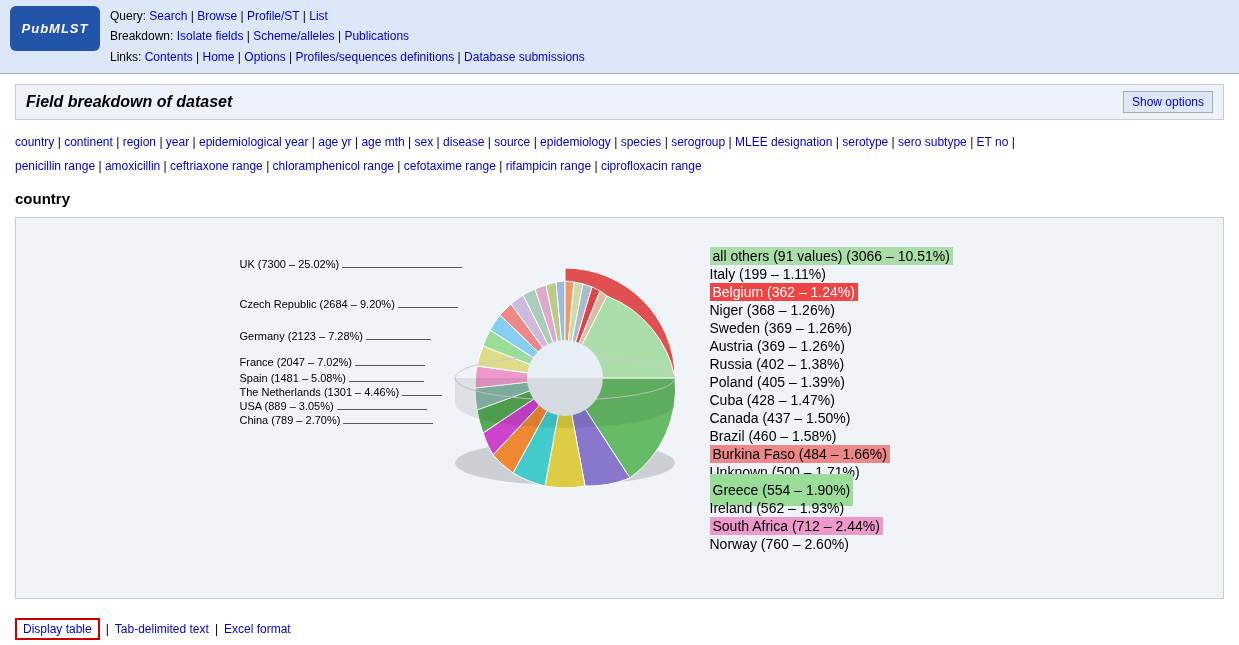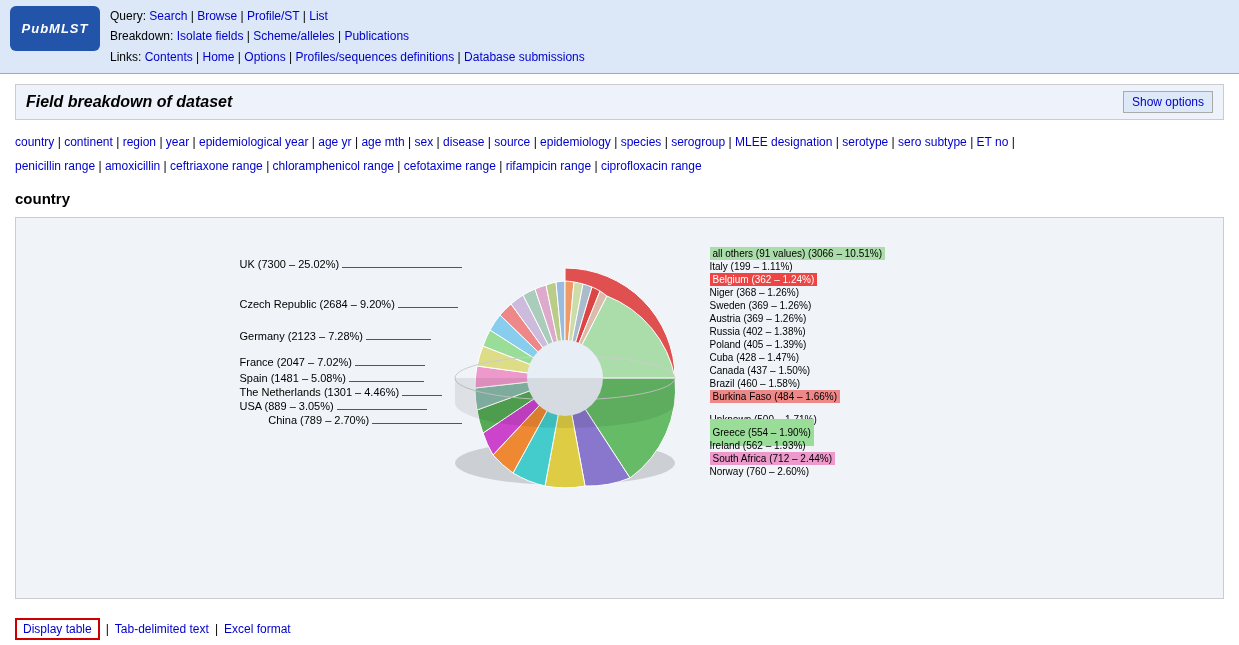--- a/index.html
+++ b/index.html
@@ -199,21 +199,21 @@
         </div>
         <div style="margin-bottom:2px; white-space:nowrap;">
           <span style="color:#000;">Spain (1481 – 5.08%)</span> <span style="display:inline-block; border-bottom:1px solid #555; width:75px;"></span>
         </div>
         <div style="margin-bottom:2px; white-space:nowrap;">
           <span style="color:#000;">The Netherlands (1301 – 4.46%)</span> <span style="display:inline-block; border-bottom:1px solid #555; width:40px;"></span>
         </div>
         <div style="margin-bottom:2px; white-space:nowrap;">
           <span style="color:#000;">USA (889 – 3.05%)</span> <span style="display:inline-block; border-bottom:1px solid #555; width:90px;"></span>
         </div>
-        <div style="margin-bottom:2px; white-space:nowrap;text-align:right;">
+        <div style="margin-bottom:2px; white-space:nowrap;">
           <span style="color:#000;">China (789 – 2.70%)</span> <span style="display:inline-block; border-bottom:1px solid #555; width:90px;"></span>
         </div>
       </div>
 
       <svg width="260" height="300" style="position:absolute; left:195px; top:10px;">
 
         <ellipse cx="130" cy="215" rx="110" ry="22" fill="rgba(0,0,0,0.15)"></ellipse>
 
         <path d="M130,130 L130,20 A110,110 0 0,1 240,130 Z" fill="#e05050" stroke="#fff" stroke-width="1"></path>
 
@@ -267,37 +267,37 @@
 
         <ellipse cx="130" cy="130" rx="110" ry="22" fill="none" stroke="#ccc" stroke-width="1"></ellipse>
 
         <circle cx="130" cy="130" r="38" fill="#e8eef5"></circle>
 
         <rect x="20" y="130" width="220" height="30" fill="none"></rect>
 
         <path d="M20,130 L20,155 A110,25 0 0,0 240,155 L240,130" fill="rgba(0,0,0,0.08)"></path>
       </svg>
 
-      <div style="position:absolute; left:470px; top:10px; font-size:10px;">
+      <div style="position:absolute; left:470px; top:10px; font-size:14px;">
         <div style="margin-bottom:2px; white-space:nowrap;">
           <span style="background:#aaddaa; padding:1px 3px;">all others (91 values) (3066 – 10.51%)</span>
         </div>
         <div style="margin-bottom:2px; white-space:nowrap;">Italy (199 – 1.11%)</div>
         <div style="margin-bottom:2px; white-space:nowrap;">
           <span style="background:#ef4444; color:#fff; padding:1px 3px;">Belgium (362 – 1.24%)</span>
         </div>
         <div style="margin-bottom:2px; white-space:nowrap;">Niger (368 – 1.26%)</div>
         <div style="margin-bottom:2px; white-space:nowrap;">Sweden (369 – 1.26%)</div>
         <div style="margin-bottom:2px; white-space:nowrap;">Austria (369 – 1.26%)</div>
         <div style="margin-bottom:2px; white-space:nowrap;">Russia (402 – 1.38%)</div>
         <div style="margin-bottom:2px; white-space:nowrap;">Poland (405 – 1.39%)</div>
         <div style="margin-bottom:2px; white-space:nowrap;">Cuba (428 – 1.47%)</div>
         <div style="margin-bottom:2px; white-space:nowrap;">Canada (437 – 1.50%)</div>
         <div style="margin-bottom:2px; white-space:nowrap;">Brazil (460 – 1.58%)</div>
-        <div style="margin-bottom:12px; white-space:nowrap;">
+        <div style="margin-bottom:2px; white-space:nowrap;">
           <span style="background:#ee8888; padding:1px 3px;">Burkina Faso (484 – 1.66%)</span>
         </div>
         <div style="margin-bottom:2px; white-space:nowrap;">Unknown (500 – 1.71%)</div>
         <div style="margin-bottom:2px; white-space:nowrap;">
           <span style="background:#99dd99; padding:8px 3px;">Greece (554 – 1.90%)</span>
         </div>
         <div style="margin-bottom:2px; white-space:nowrap;">Ireland (562 – 1.93%)</div>
         <div style="margin-bottom:2px; white-space:nowrap;">
           <span style="background:#ee99cc; padding:1px 3px;">South Africa (712 – 2.44%)</span>
         </div>

